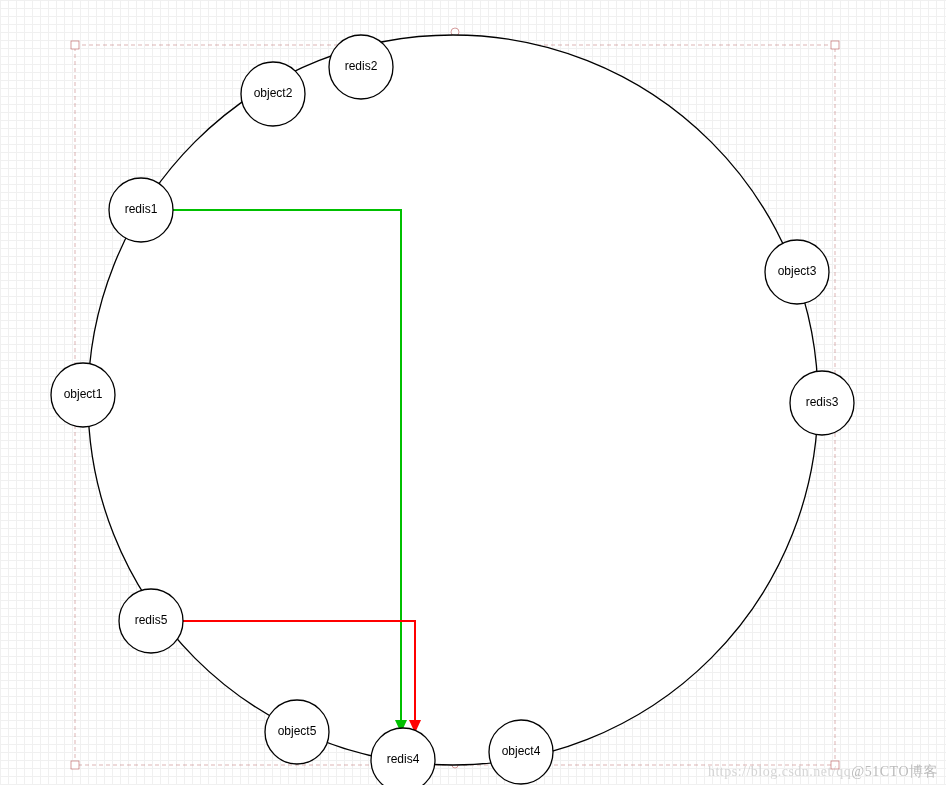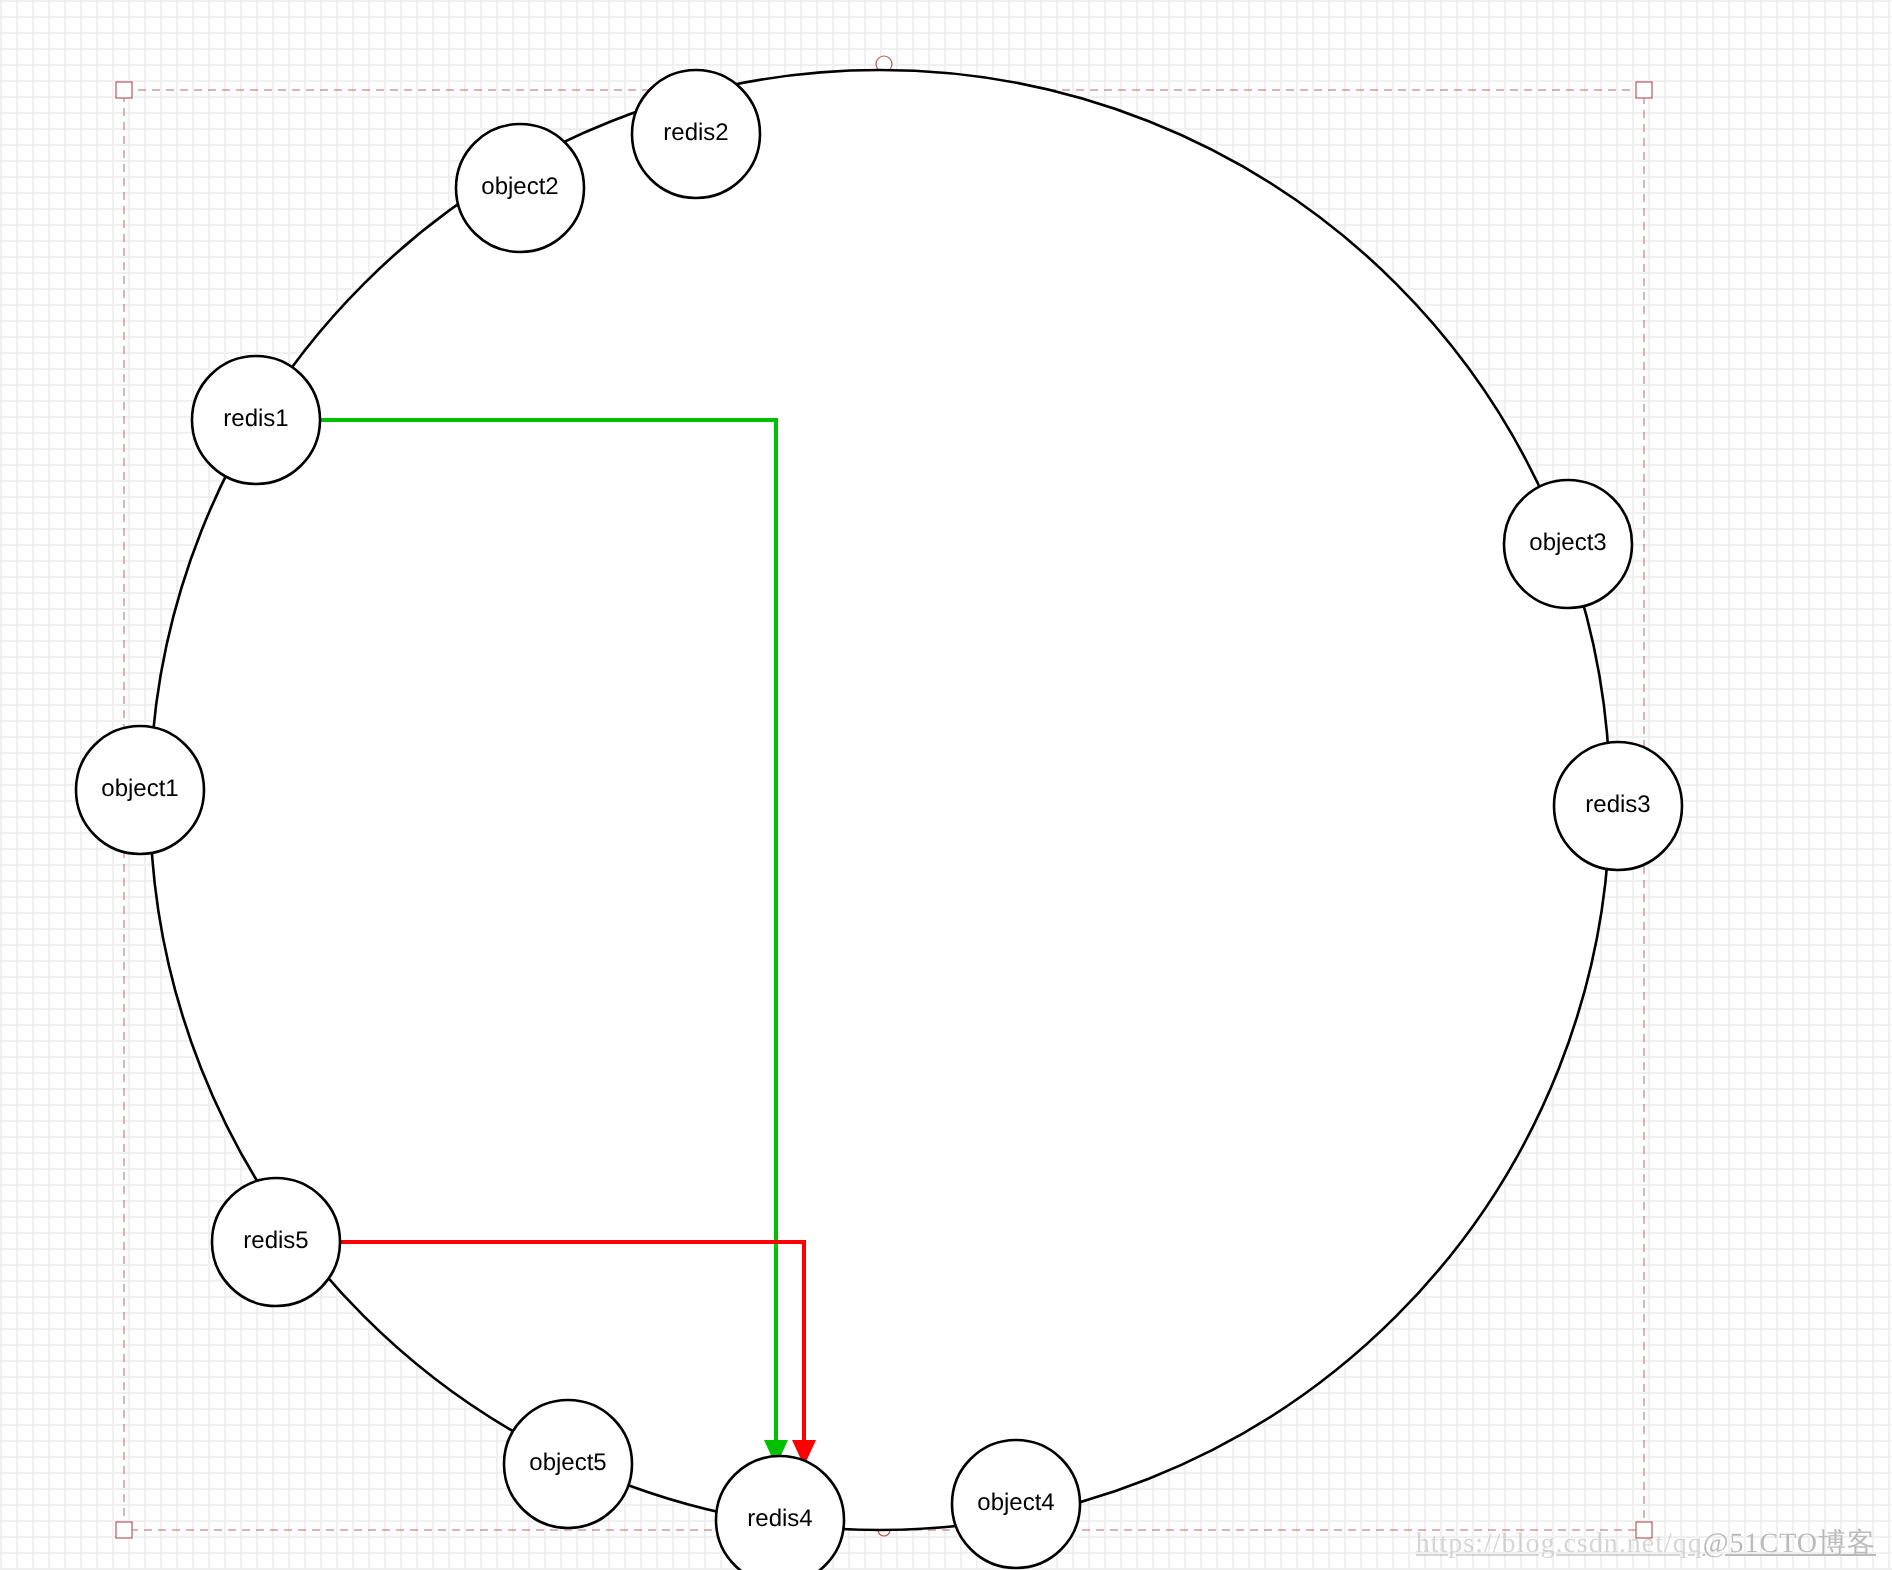--- a/index.html
+++ b/index.html
@@ -18,20 +18,21 @@
       linear-gradient(to right, #f0f0f0 1px, transparent 1px),
       linear-gradient(to bottom, #f0f0f0 1px, transparent 1px),
       linear-gradient(to right, #e4e4e4 1px, transparent 1px),
       linear-gradient(to bottom, #e4e4e4 1px, transparent 1px);
     background-size: 8px 8px, 8px 8px, 80px 80px, 80px 80px;
     background-position: 0 0, 0 0, 0 0, 0 0;
   }
   .canvas {
     position: absolute;
     inset: 0;
+    margin-left: 13px;
   }
   svg { display: block; }
   .node-label {
     font-size: 12px;
     fill: #000;
     text-anchor: middle;
     dominant-baseline: middle;
     user-select: none;
   }
   .main-circle {
@@ -62,21 +63,20 @@
   }
   .watermark {
     position: absolute;
     right: 8px;
     bottom: 4px;
     font-size: 14px;
     color: #bbb;
     letter-spacing: 0.5px;
     pointer-events: none;
     font-family: "SimSun", serif;
-    text-decoration: underline;
   }
   .watermark .faint { opacity: 0.6; }
 </style>
 </head>
 <body>
 
 <div class="grid-bg"></div>
 
 <div class="canvas">
 <svg width="946" height="785">

